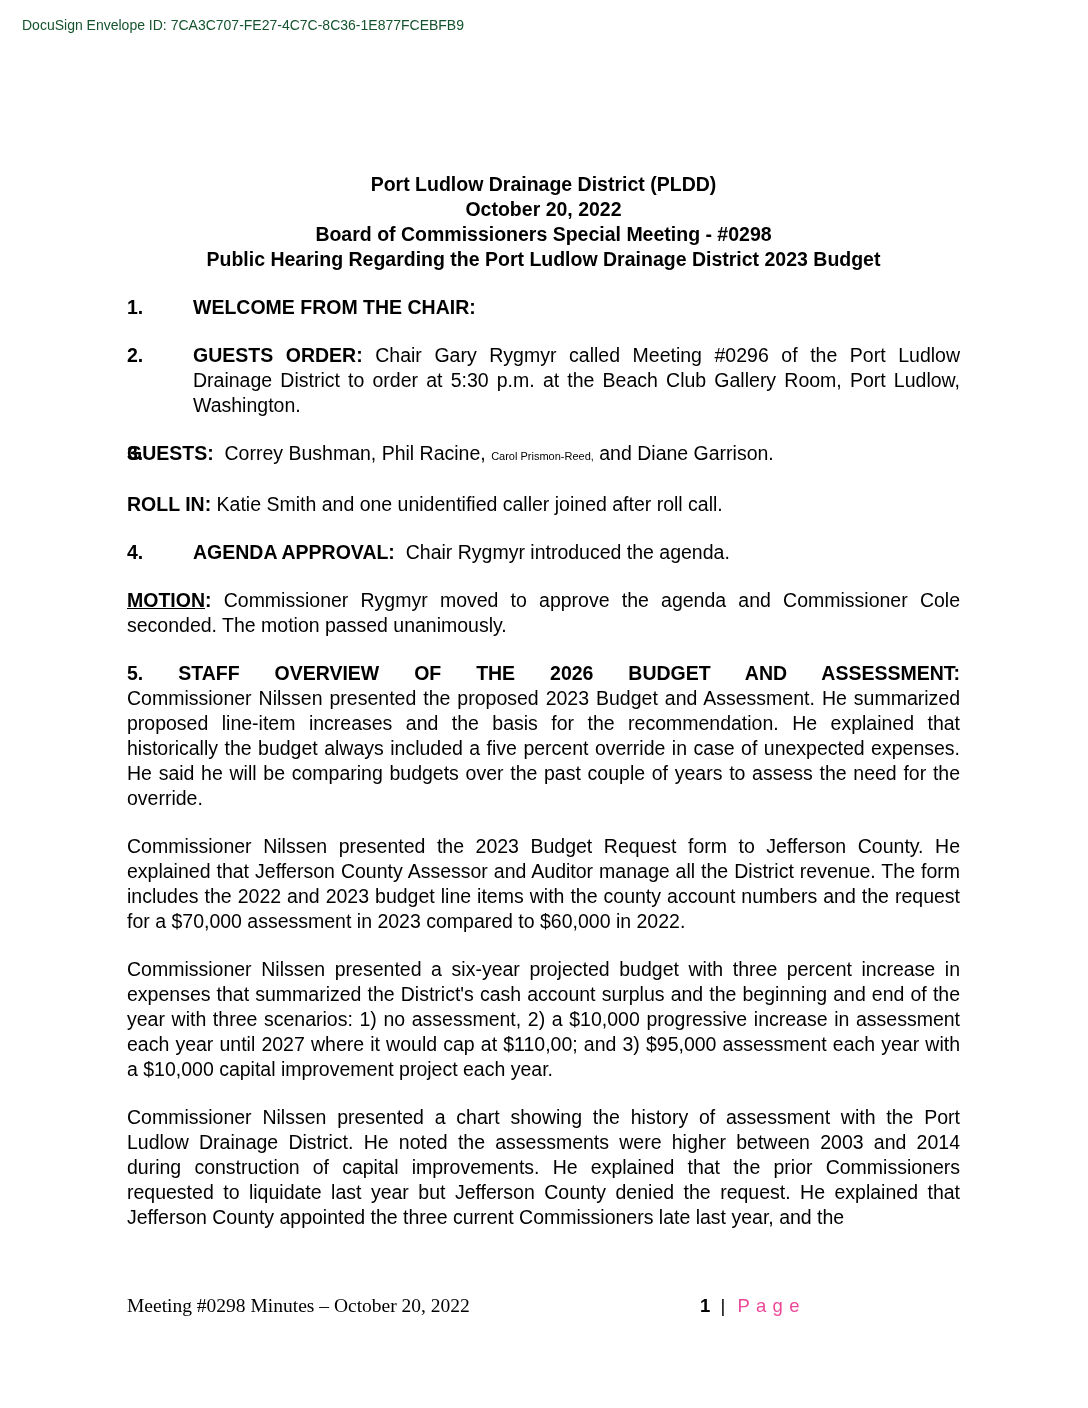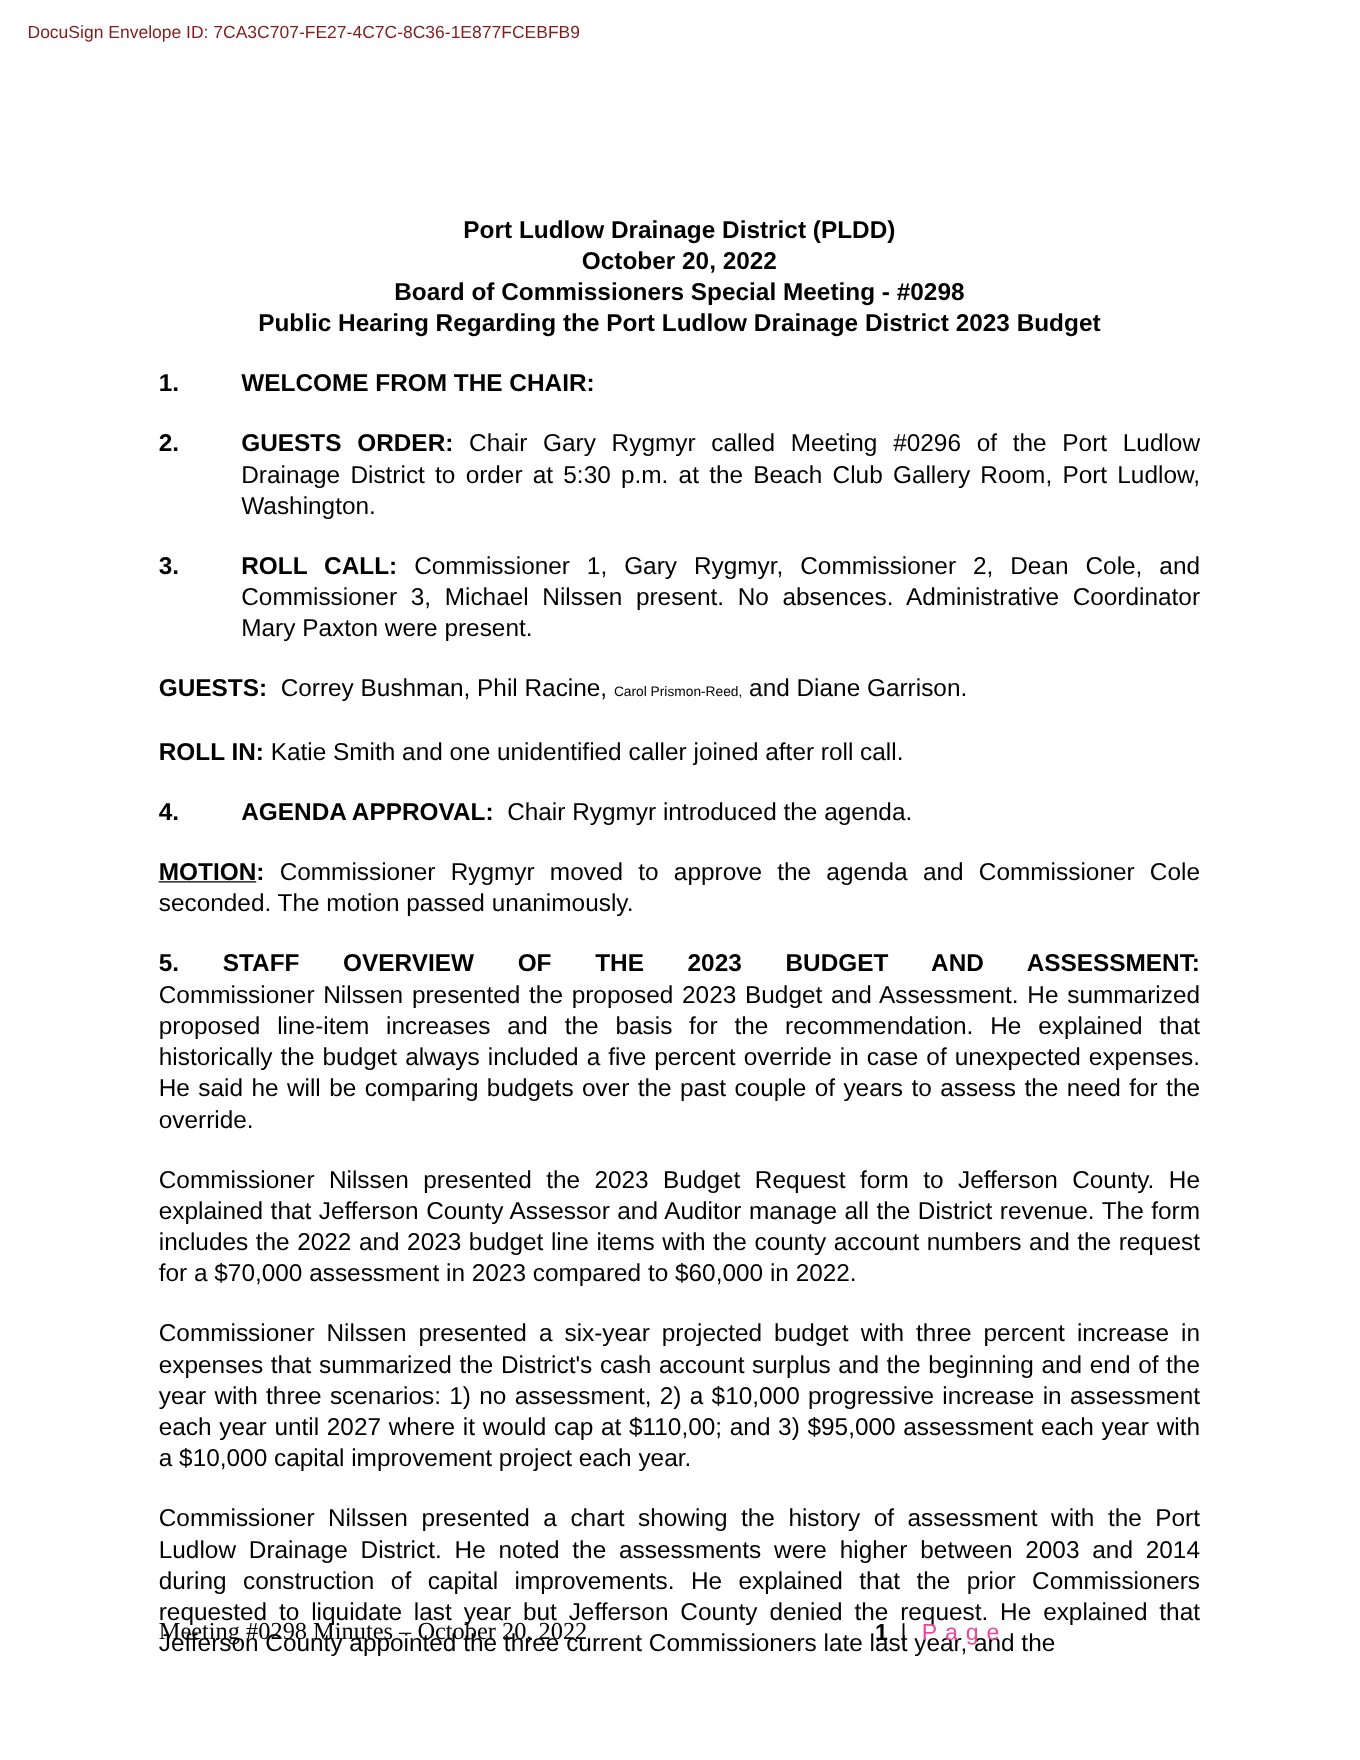--- a/index.html
+++ b/index.html
@@ -15,21 +15,21 @@
     color: #000000;
     font-family: "Liberation Sans", "DejaVu Sans", sans-serif;
     overflow: hidden;
   }
   .docusign {
     position: absolute;
     top: 16px;
     left: 22px;
     font-size: 14px;
     line-height: 18px;
-    color: #7f1d1d;
+    color: #14532d;
   }
   .content {
     position: absolute;
     top: 131px;
     left: 127px;
     width: 833px;
     font-size: 19.5px;
     line-height: 25px;
   }
   .title-block {
@@ -111,42 +111,41 @@
       <span><span class="b">WELCOME FROM THE CHAIR:</span></span>
     </div>
 
     <div class="para item justify">
       <span class="num">2.</span>
       <span><span class="b">GUESTS ORDER:</span><span> Chair Gary Rygmyr called Meeting #0296 of the Port Ludlow Drainage District to order at 5:30 p.m. at the Beach Club Gallery Room, Port Ludlow, Washington.</span></span>
     </div>
 
     <div class="para item justify">
       <span class="num">3.</span>
-      <span><span class="b">ROLL CALL:</span><span> Commissioner 1, Gary Rygmyr, Commissioner 2, Dean Cole, and Commissioner 3, Michael Nilssen present. No absences. Administrative Coordinator Mary Paxton were present.</span></span>
     </div>
 
     <div class="para">
       <span><span class="b">GUESTS:</span><span>&nbsp; Correy Bushman, Phil Racine, </span><span class="sm">Carol Prismon-Reed,</span><span> and Diane Garrison.</span></span>
     </div>
 
     <div class="para">
       <span><span class="b">ROLL IN:</span><span> Katie Smith and one unidentified caller joined after roll call.</span></span>
     </div>
 
     <div class="para item justify">
       <span class="num">4.</span>
       <span><span class="b">AGENDA APPROVAL:</span><span>&nbsp; Chair Rygmyr introduced the agenda.</span></span>
     </div>
 
     <div class="para justify">
       <span><span class="b u">MOTION</span><span class="b">:</span><span> Commissioner Rygmyr moved to approve the agenda and Commissioner Cole seconded. The motion passed unanimously.</span></span>
     </div>
 
     <div class="para">
-      <div class="spread">5. STAFF OVERVIEW OF THE 2023 BUDGET AND ASSESSMENT:</div>
+      <div class="spread">5. STAFF OVERVIEW OF THE 2026 BUDGET AND ASSESSMENT:</div>
       <div class="justify">Commissioner Nilssen presented the proposed 2023 Budget and Assessment. He summarized proposed line-item increases and the basis for the recommendation. He explained that historically the budget always included a five percent override in case of unexpected expenses. He said he will be comparing budgets over the past couple of years to assess the need for the override.</div>
     </div>
 
     <div class="para justify">Commissioner Nilssen presented the 2023 Budget Request form to Jefferson County. He explained that Jefferson County Assessor and Auditor manage all the District revenue. The form includes the 2022 and 2023 budget line items with the county account numbers and the request for a $70,000 assessment in 2023 compared to $60,000 in 2022.</div>
 
     <div class="para justify">Commissioner Nilssen presented a six-year projected budget with three percent increase in expenses that summarized the District's cash account surplus and the beginning and end of the year with three scenarios: 1) no assessment, 2) a $10,000 progressive increase in assessment each year until 2027 where it would cap at $110,00; and 3) $95,000 assessment each year with a $10,000 capital improvement project each year.</div>
 
     <div class="para justify">Commissioner Nilssen presented a chart showing the history of assessment with the Port Ludlow Drainage District. He noted the assessments were higher between 2003 and 2014 during construction of capital improvements. He explained that the prior Commissioners requested to liquidate last year but Jefferson County denied the request. He explained that Jefferson County appointed the three current Commissioners late last year, and the</div>
 
   </div>

